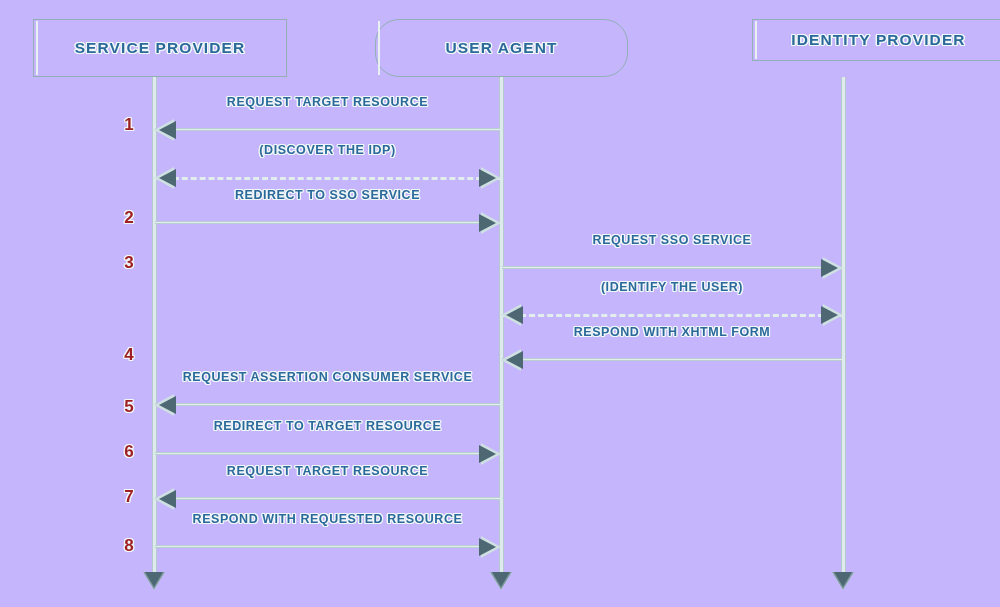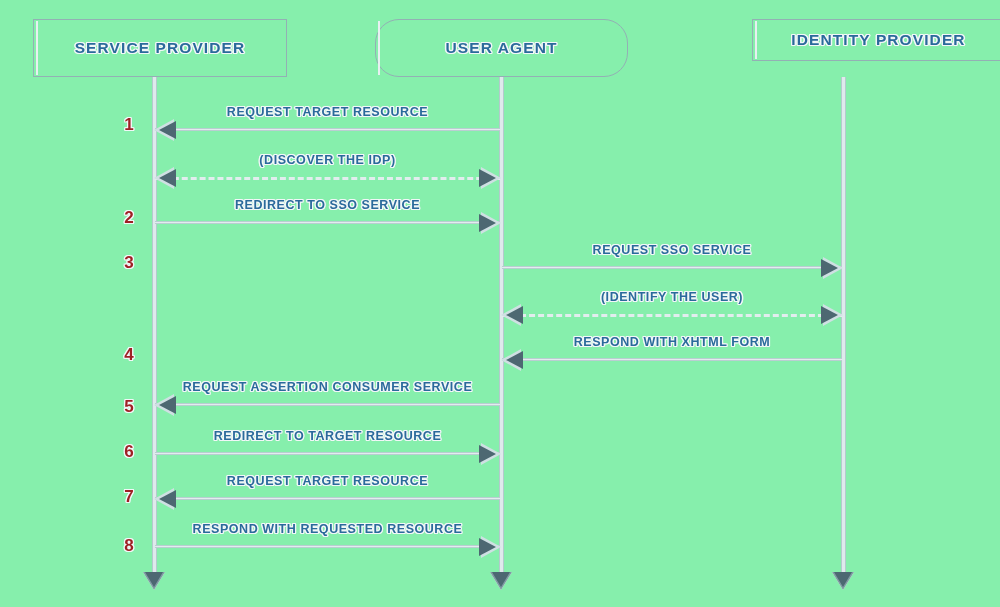--- a/index.html
+++ b/index.html
@@ -4,21 +4,21 @@
 <style>
   html, body {
     margin: 0;
     padding: 0;
     background: #ffffff;
   }
   #canvas {
     position: relative;
     width: 1000px;
     height: 607px;
-    background: #86efac;
+    background: #c4b5fd;
     overflow: hidden;
     font-family: "Liberation Sans", sans-serif;
   }
 
   
   .actor-box {
     position: absolute;
     box-sizing: border-box;
     border: 1px solid #93b0b4;
     background: transparent;
@@ -114,21 +114,21 @@
     background: transparent;
     border: none;
     height: 0;
     top: 1px;
     border-top: 3px dashed #e2edee;
   }
   .msg .label {
     position: absolute;
     left: 0;
     right: 0;
-    bottom: 9px;
+    bottom: 19px;
     text-align: center;
     font-size: 12.5px;
     font-weight: bold;
     letter-spacing: 0.55px;
     color: #2a6a9b;
     text-transform: uppercase;
     white-space: nowrap;
     text-shadow:
       -1px -1px 0 #f2f7f8,  1px -1px 0 #f2f7f8,
       -1px  1px 0 #f2f7f8,  1px  1px 0 #f2f7f8,

